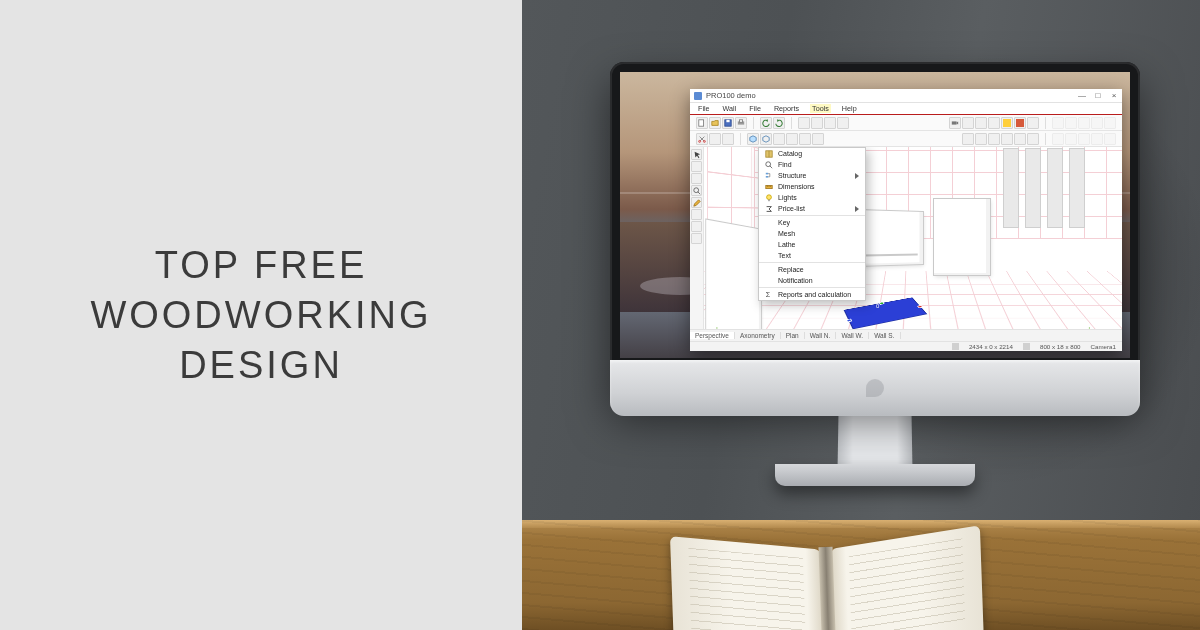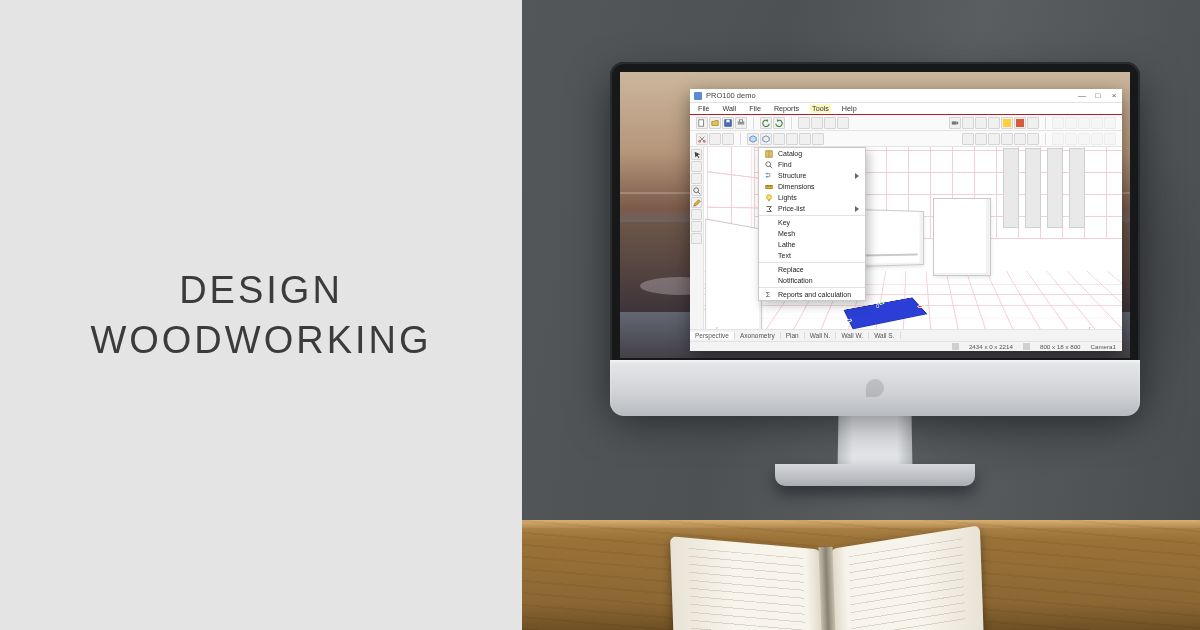--- a/index.html
+++ b/index.html
@@ -168,22 +168,23 @@
   padding:0 6px;font-size:6.2px;color:#555;align-items:center;}
 .status .sico{width:7px;height:7px;background:#d0d0d0;}
 </style>
 </head>
 <body>
 
 <div class="scene">
 
   <div class="left">
     <div class="headline">
+      <span>TOP  FREE</span>
+      <span>WOODWORKING</span>
       <span>DESIGN</span>
-      <span>WOODWORKING</span>
     </div>
   </div>
 
   <div class="right">
     <div class="wall"></div>
     <div class="wall-shadow"></div>
     <div class="desk">
         <div class="desk-grain"></div>
       </div>
 

